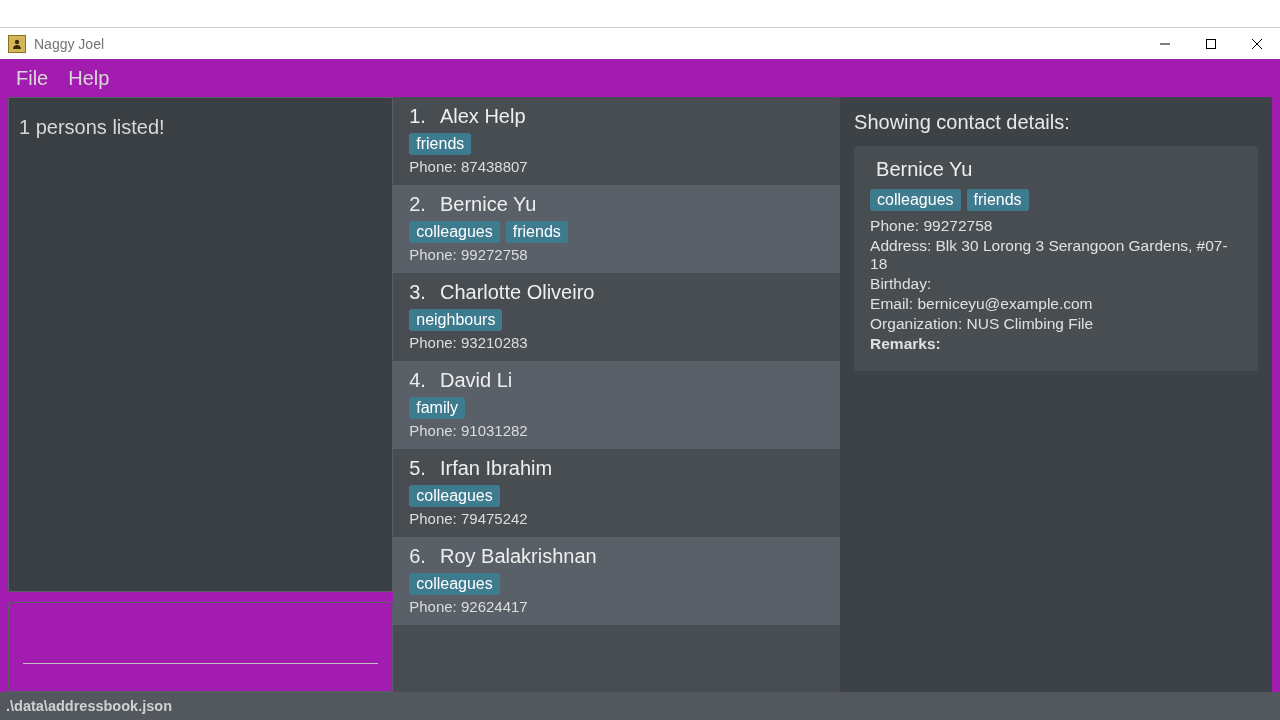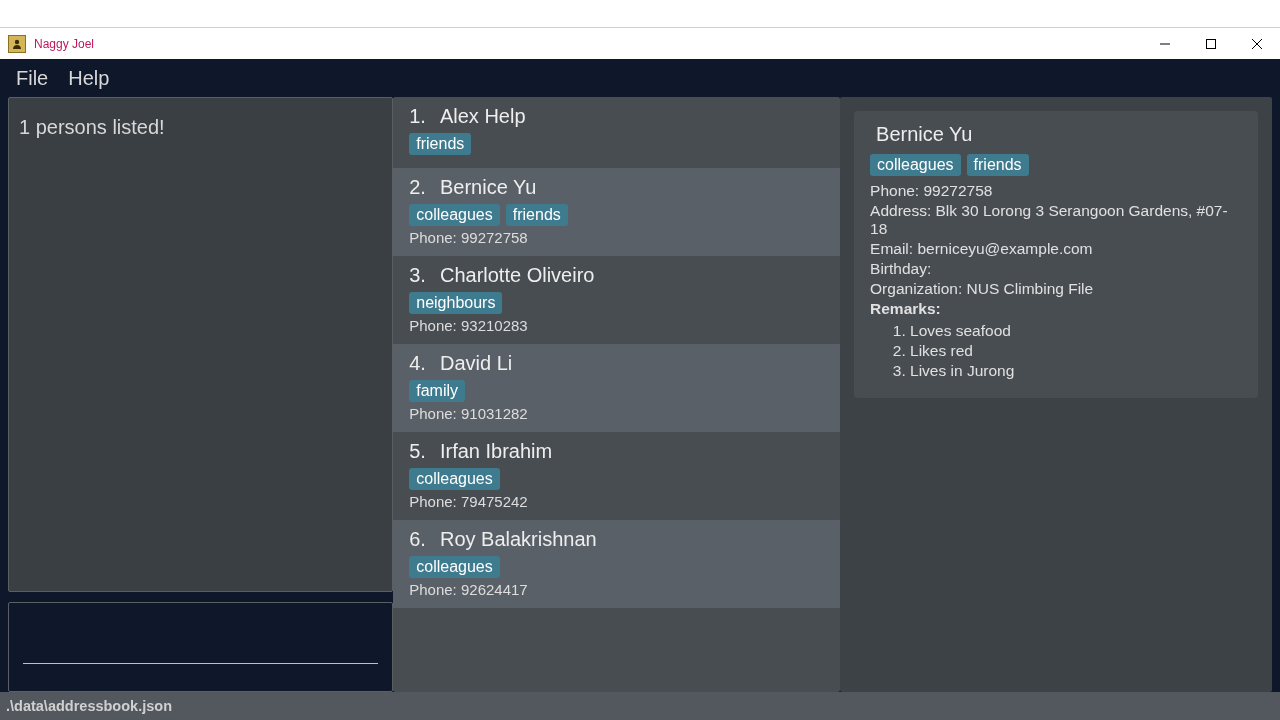--- a/index.html
+++ b/index.html
@@ -9,27 +9,27 @@
   
   .titlebar {
     height: 32px; background: #fff; display: flex; align-items: center;
     border-top: 1px solid #d0d0d0; padding-left: 8px;
   }
   .titlebar .app-icon {
     width: 18px; height: 18px; background: #d4b658; border: 1px solid #8a7020;
     display: flex; align-items: center; justify-content: center; margin-right: 8px;
   }
   .titlebar .app-icon svg { width: 12px; height: 12px; }
-  .titlebar .title { font-size: 12px; color: #be185d; }
+  .titlebar .title { font-size: 14px; color: #737373; }
   .win-controls { margin-left: auto; display: flex; }
   .win-btn { width: 46px; height: 32px; display: flex; align-items: center; justify-content: center; cursor: pointer; }
   .win-btn svg { stroke: #000; stroke-width: 1; fill: none; }
   
   .app-body {
-    height: 661px; background: #0f172a; display: flex; flex-direction: column;
+    height: 661px; background: #a21caf; display: flex; flex-direction: column;
     color: #e8e8e8;
   }
   
   .menubar {
     height: 38px; display: flex; align-items: center; gap: 20px; padding: 0 16px;
     font-size: 20px; color: #d8d8d8; font-weight: 300;
   }
   .menubar span { cursor: pointer; }
   
   .content {
@@ -137,20 +137,21 @@
 
     <div class="mid-col" id="person-list">
         <div class="person-row">
           <div class="person-head">
             <span class="idx">1.</span>
             <span>Alex Help</span>
           </div>
           <div class="tags">
             <span class="tag">friends</span>
           </div>
+          <div class="phone">Phone: 87438807</div>
         </div>
         <div class="person-row alt">
           <div class="person-head">
             <span class="idx">2.</span>
             <span>Bernice Yu</span>
           </div>
           <div class="tags">
             <span class="tag">colleagues</span>
             <span class="tag">friends</span>
           </div>
@@ -192,37 +193,33 @@
             <span>Roy Balakrishnan</span>
           </div>
           <div class="tags">
             <span class="tag">colleagues</span>
           </div>
           <div class="phone">Phone: 92624417</div>
         </div>
       </div>
 
     <div class="right-col">
+      <div class="section-title">Showing contact details:</div>
       <div class="detail-card">
         <div class="detail-name">Bernice Yu</div>
         <div class="detail-tags" id="detail-tags">
             <span class="tag">colleagues</span>
             <span class="tag">friends</span>
           </div>
         <div class="detail-line">Phone: 99272758</div>
         <div class="detail-line">Address: Blk 30 Lorong 3 Serangoon Gardens, #07-18</div>
+        <div class="detail-line">Birthday:</div>
         <div class="detail-line">Email: berniceyu@example.com</div>
-        <div class="detail-line">Birthday:</div>
         <div class="detail-line">Organization: NUS Climbing File</div>
         <div class="detail-line remarks-label">Remarks:</div>
-        <ol class="remarks-list" id="remarks-list">
-            <li>Loves seafood</li>
-            <li>Likes red</li>
-            <li>Lives in Jurong</li>
-          </ol>
       </div>
     </div>
 
   </div>
 
   <div class="footer">
     <span>.\data\addressbook.json</span>
   </div>
 
 </div>

